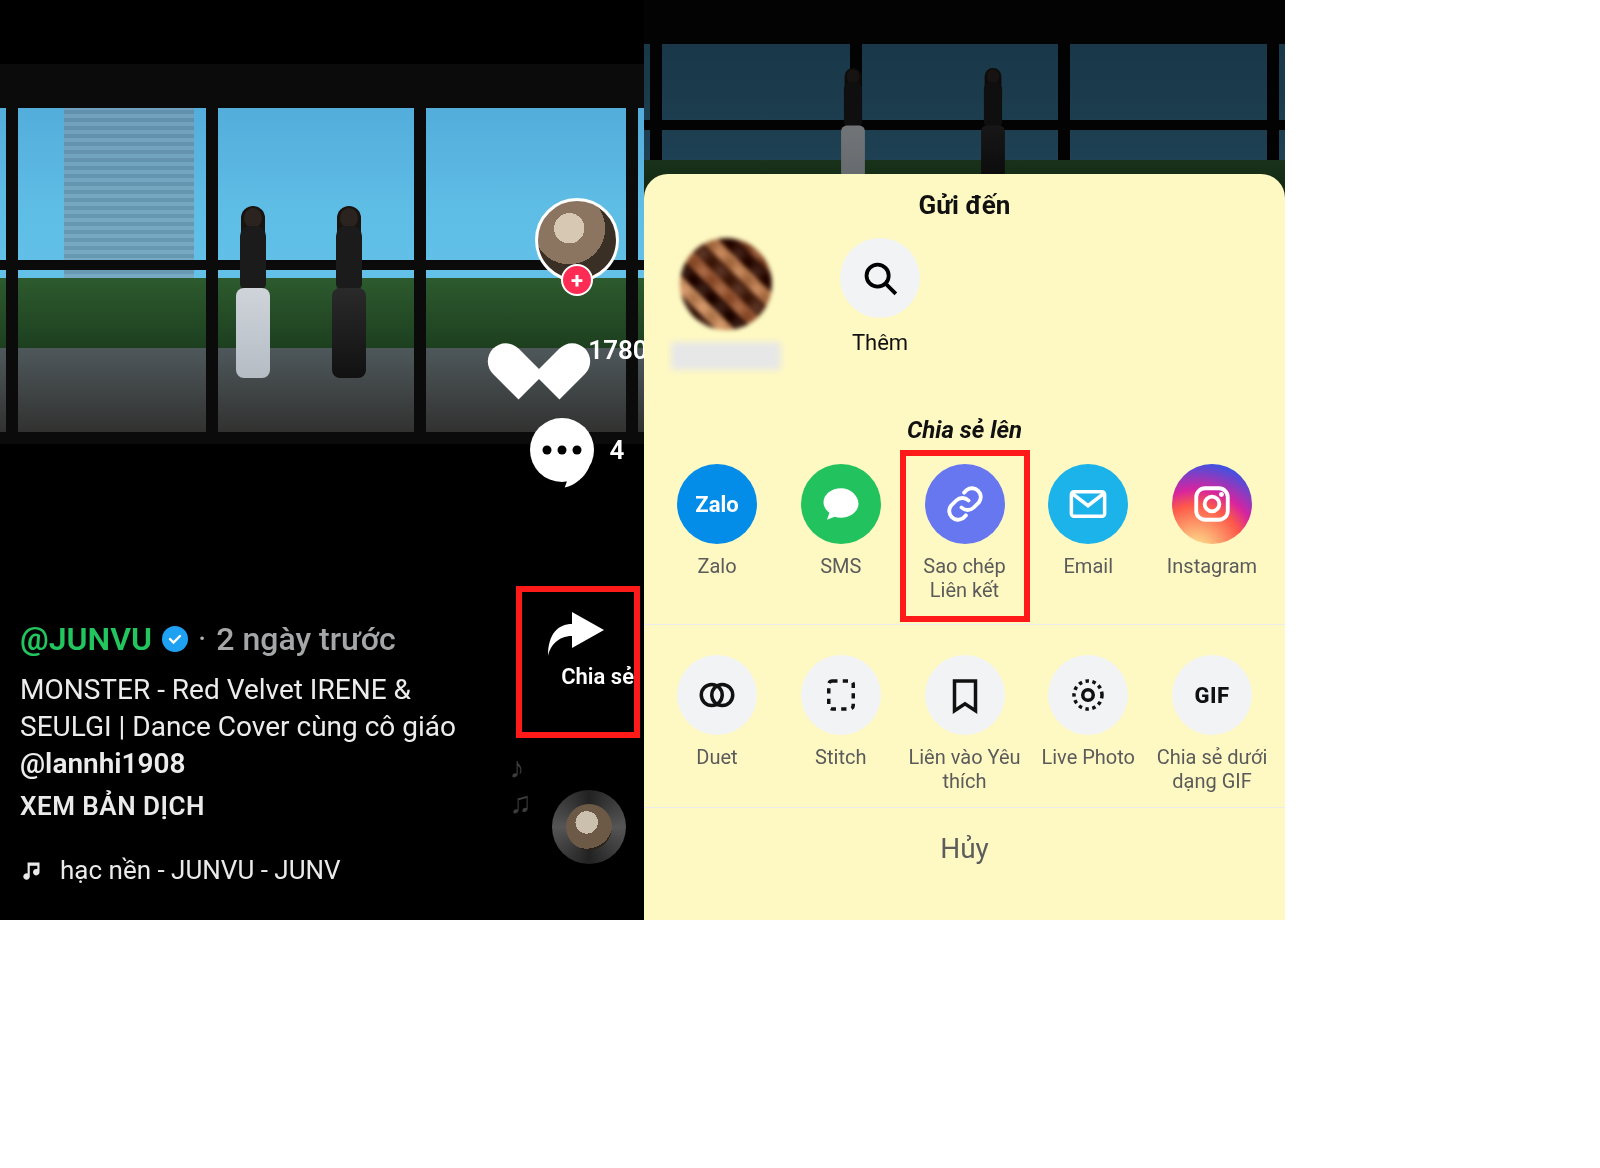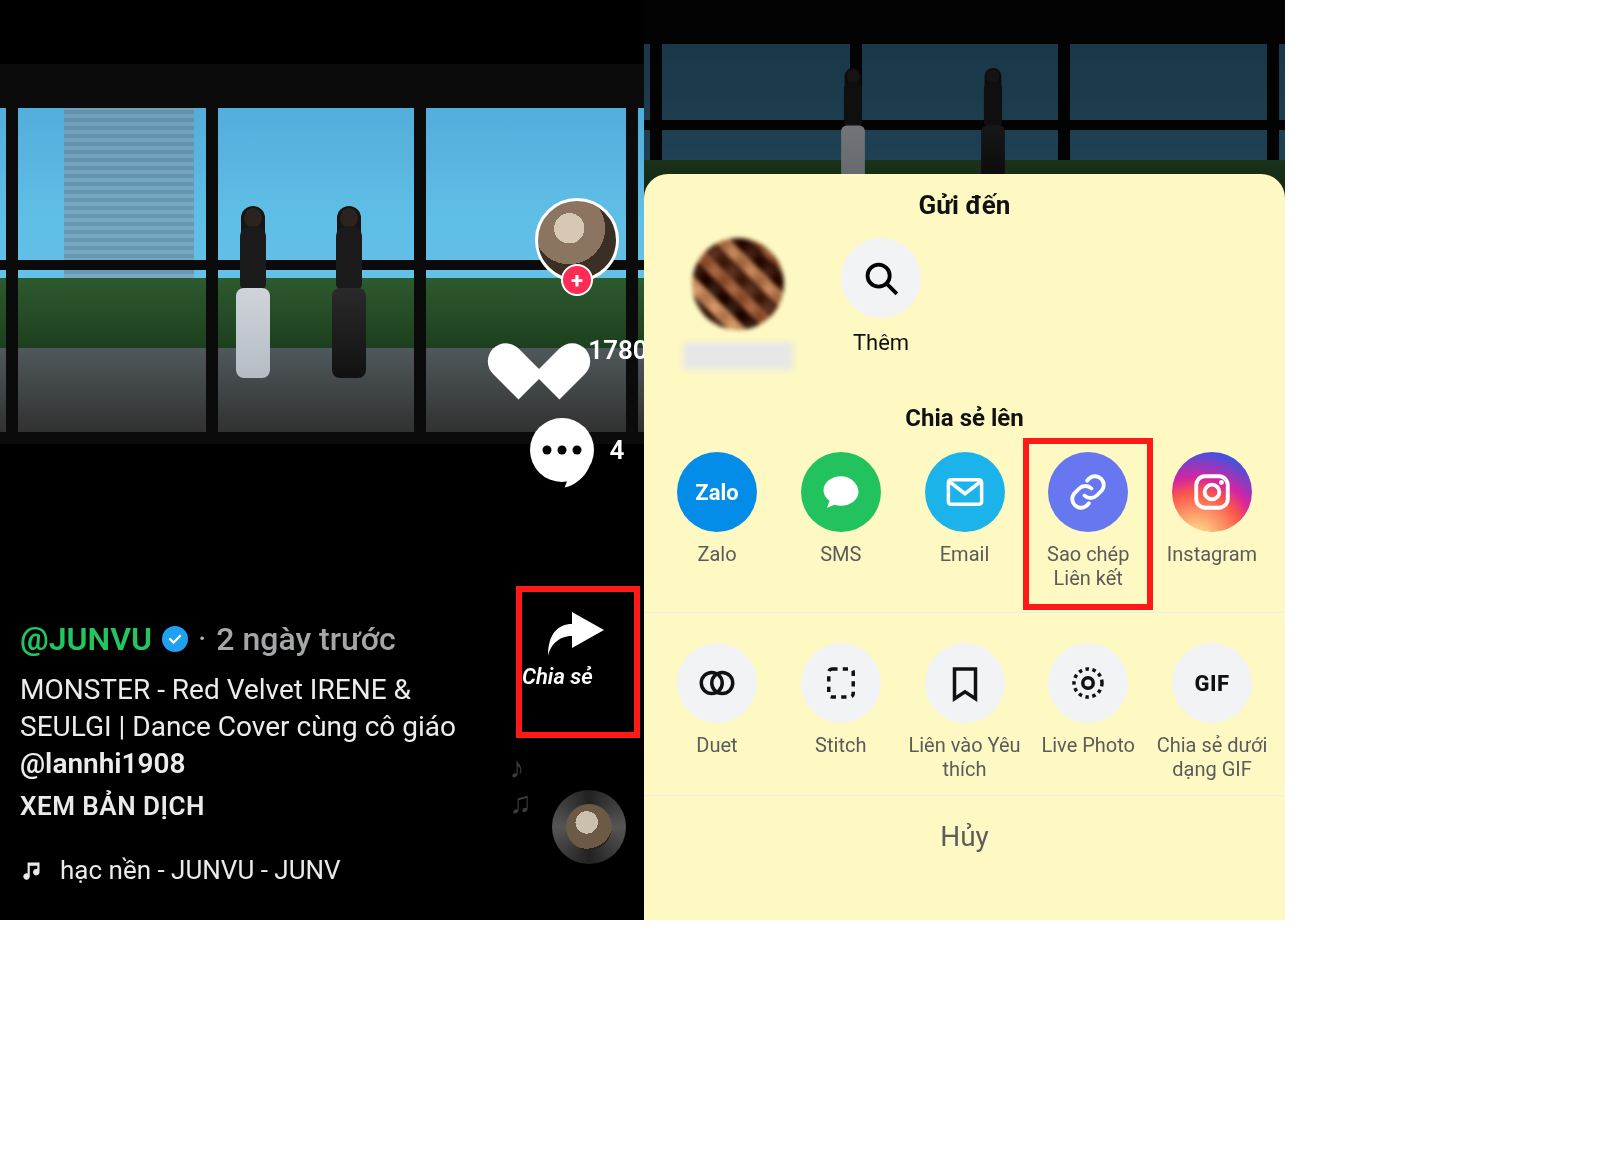--- a/index.html
+++ b/index.html
@@ -47,21 +47,21 @@
   .heart::after { left:28px; transform: rotate(45deg); transform-origin: 0 100%; }
   .count { font-size: 26px; font-weight:600; }
   .bubble { width:64px; height:64px; border-radius:50%; background:#fff; position:relative; }
   .bubble::after { content:""; position:absolute; right:8px; bottom:-4px; width:18px; height:18px; background:#fff; border-radius:0 0 18px 0; transform: skew(-20deg,-10deg); }
   .dots { position:absolute; left:50%; top:50%; transform:translate(-50%,-50%); display:flex; gap:6px; }
   .dots span { width:9px; height:9px; background:#000; border-radius:50%; }
 
   .share-hi { position:absolute; right: 4px; top: 586px; width: 124px; height: 152px; border: 6px solid #ff1a1a; }
   .share-arrow { width: 64px; height: 52px; margin: 14px auto 6px; }
   .share-arrow svg { width:100%; height:100%; display:block; }
-  .share-lbl { text-align:left; font-size: 22px; font-weight:600;font-style:italic; }
+  .share-lbl { text-align:right; font-size: 22px; font-weight:600; }
 
   .note-icons { position:absolute; right:112px; bottom:100px; display:flex; flex-direction:column; gap:28px; color:#3d3d3d; font-size:30px; }
 
   .disc { position:absolute; right:18px; bottom:56px; width:74px; height:74px; border-radius:50%; background: conic-gradient(#222,#555,#222,#555,#222); display:flex; align-items:center; justify-content:center; }
   .disc-inner { width:46px; height:46px; border-radius:50%; background: radial-gradient(circle at 45% 40%, #cbbfae 0 30%, #6d5a46 30% 70%, #2a2118 70% 100%); }
 
   .meta { position:absolute; left: 20px; top: 620px; right: 150px; }
   .userline { display:flex; align-items:center; gap:10px; font-size:32px; }
   .uname { color:#22c55e; font-weight:600; }
   .verified { width:26px; height:26px; background:#1ea1f2; border-radius:50%; display:inline-flex; align-items:center; justify-content:center; }
@@ -79,34 +79,34 @@
   .bgimg { position:absolute; left:0; top:0; width:100%; height: 210px; filter: brightness(0.55); }
   .bgimg .sky { position:absolute; inset:0; background: linear-gradient(#2a5d7a, #3a7ea0); }
   .bgimg .hedge { bottom:0; height:50px; }
   .bgimg .mv1, .bgimg .mv2, .bgimg .mv3, .bgimg .mv4, .bgimg .mh, .bgimg .beam-top { background:#050505; }
   .bgimg .dancer { transform: scale(0.7); bottom: -4px; }
   .bgimg .dancer.a { left: 180px; }
   .bgimg .dancer.b { left: 320px; }
 
   .sheet { position:absolute; left:0; top: 174px; right:0; bottom:0; background:#fef9c3; border-radius: 24px 24px 0 0; color:#111; padding: 16px 0 0; }
   .sh-title { text-align:center; font-size: 26px; font-weight:700; margin-bottom: 18px; }
-  .send-row { display:flex; gap: 23px; padding: 0 34px 30px; align-items:flex-start; }
+  .send-row { display:flex; gap: 34px; padding: 0 22px 30px; align-items:flex-start; }
   .send-item { width: 120px; display:flex; flex-direction:column; align-items:center; gap:12px; }
   .pix { width: 92px; height: 92px; border-radius:50%; background:
     repeating-linear-gradient(0deg, rgba(0,0,0,0) 0 10px, rgba(0,0,0,0) 10px 10px),
     linear-gradient(45deg, #7a3a23 0 10%, #3b1a0f 10% 20%, #c68a5c 20% 30%, #2a0e06 30% 40%, #9c5a36 40% 50%, #4a2313 50% 60%, #b87a4e 60% 70%, #321208 70% 80%, #8a4b2a 80% 90%, #1f0b05 90% 100%);
     filter: blur(2px) contrast(1.1);
     position:relative; }
   .pix::after { content:""; position:absolute; inset:0; background: repeating-linear-gradient(90deg, rgba(255,255,255,0.05) 0 9px, rgba(0,0,0,0.07) 9px 18px), repeating-linear-gradient(0deg, rgba(255,255,255,0.05) 0 9px, rgba(0,0,0,0.07) 9px 18px); border-radius:50%; }
   .blur-label { width: 110px; height: 28px; background: #e7e7e7; border-radius:3px; filter: blur(3px); }
   .circ { width: 80px; height:80px; border-radius:50%; background:#f2f3f4; display:flex; align-items:center; justify-content:center; }
   .circ svg { width: 38px; height:38px; stroke:#000; fill:none; stroke-width:2.4; }
   .send-lbl { font-size: 22px; color:#111; }
 
-  .sh-sub { text-align:center; font-size:24px; font-weight:700; margin: 4px 0 16px; }
+  .sh-sub { text-align:center; font-size:24px; font-weight:700; margin: 16px 0 16px; font-style: italic; }
 
   .share-row, .act-row { display:flex; justify-content: space-between; padding: 0 14px; }
   .share-row { margin-bottom: 26px; border-bottom: 1px solid #ececec; padding-bottom: 22px; }
   .opt { width: 118px; display:flex; flex-direction:column; align-items:center; gap:10px; text-align:center; position:relative; padding-top:4px; }
   .opt-lbl { font-size: 20px; color:#5b5b5b; line-height:1.2; }
   .ic { width: 80px; height:80px; border-radius:50%; display:flex; align-items:center; justify-content:center; color:#fff; }
   .ic svg { width:42px; height:42px; }
   .zalo { background:#048de8; font-weight:700; font-size:22px; }
   .sms { background:#22c35e; }
   .copy { background:#6677f0; }
@@ -273,36 +273,36 @@
         </div>
         <div class="opt">
           <div class="ic sms">
             <svg viewBox="0 0 24 24">
                     <path d="M12 3C6.5 3 2 6.6 2 11c0 2.4 1.3 4.5 3.4 6L4 21l4.4-1.7c1.1.3 2.3.5 3.6.5 5.5 0 10-3.6 10-8S17.5 3 12 3z" fill="#fff"></path>
                   </svg>
           </div>
           <div class="opt-lbl">SMS</div>
         </div>
         <div class="opt">
+          <div class="redbox"></div>
+          <div class="ic copy">
+            <svg viewBox="0 0 24 24">
+                    <path d="M10 14a5 5 0 0 0 7 0l3-3a5 5 0 0 0-7-7l-1.5 1.5M14 10a5 5 0 0 0-7 0l-3 3a5 5 0 0 0 7 7l1.5-1.5" stroke="#fff" stroke-width="2.2" fill="none" stroke-linecap="round"></path>
+                  </svg>
+          </div>
+          <div class="opt-lbl">Sao chép Liên kết</div>
+        </div>
+        <div class="opt">
           <div class="ic email">
             <svg viewBox="0 0 24 24">
                     <rect x="2.5" y="5" width="19" height="14" rx="1.5" fill="none" stroke="#fff" stroke-width="2"></rect>
                     <path d="M3 6l9 7 9-7" fill="none" stroke="#fff" stroke-width="2"></path>
                   </svg>
           </div>
           <div class="opt-lbl">Email</div>
-        </div>
-        <div class="opt">
-          <div class="redbox"></div>
-          <div class="ic copy">
-            <svg viewBox="0 0 24 24">
-                    <path d="M10 14a5 5 0 0 0 7 0l3-3a5 5 0 0 0-7-7l-1.5 1.5M14 10a5 5 0 0 0-7 0l-3 3a5 5 0 0 0 7 7l1.5-1.5" stroke="#fff" stroke-width="2.2" fill="none" stroke-linecap="round"></path>
-                  </svg>
-          </div>
-          <div class="opt-lbl">Sao chép Liên kết</div>
         </div>
         <div class="opt">
           <div class="ic insta">
             <svg viewBox="0 0 24 24">
                     <rect x="3" y="3" width="18" height="18" rx="5" fill="none" stroke="#fff" stroke-width="2.2"></rect>
                     <circle cx="12" cy="12" r="4.2" fill="none" stroke="#fff" stroke-width="2.2"></circle>
                     <circle cx="17.4" cy="6.6" r="1.4" fill="#fff"></circle>
                   </svg>
           </div>
           <div class="opt-lbl">Instagram</div>

